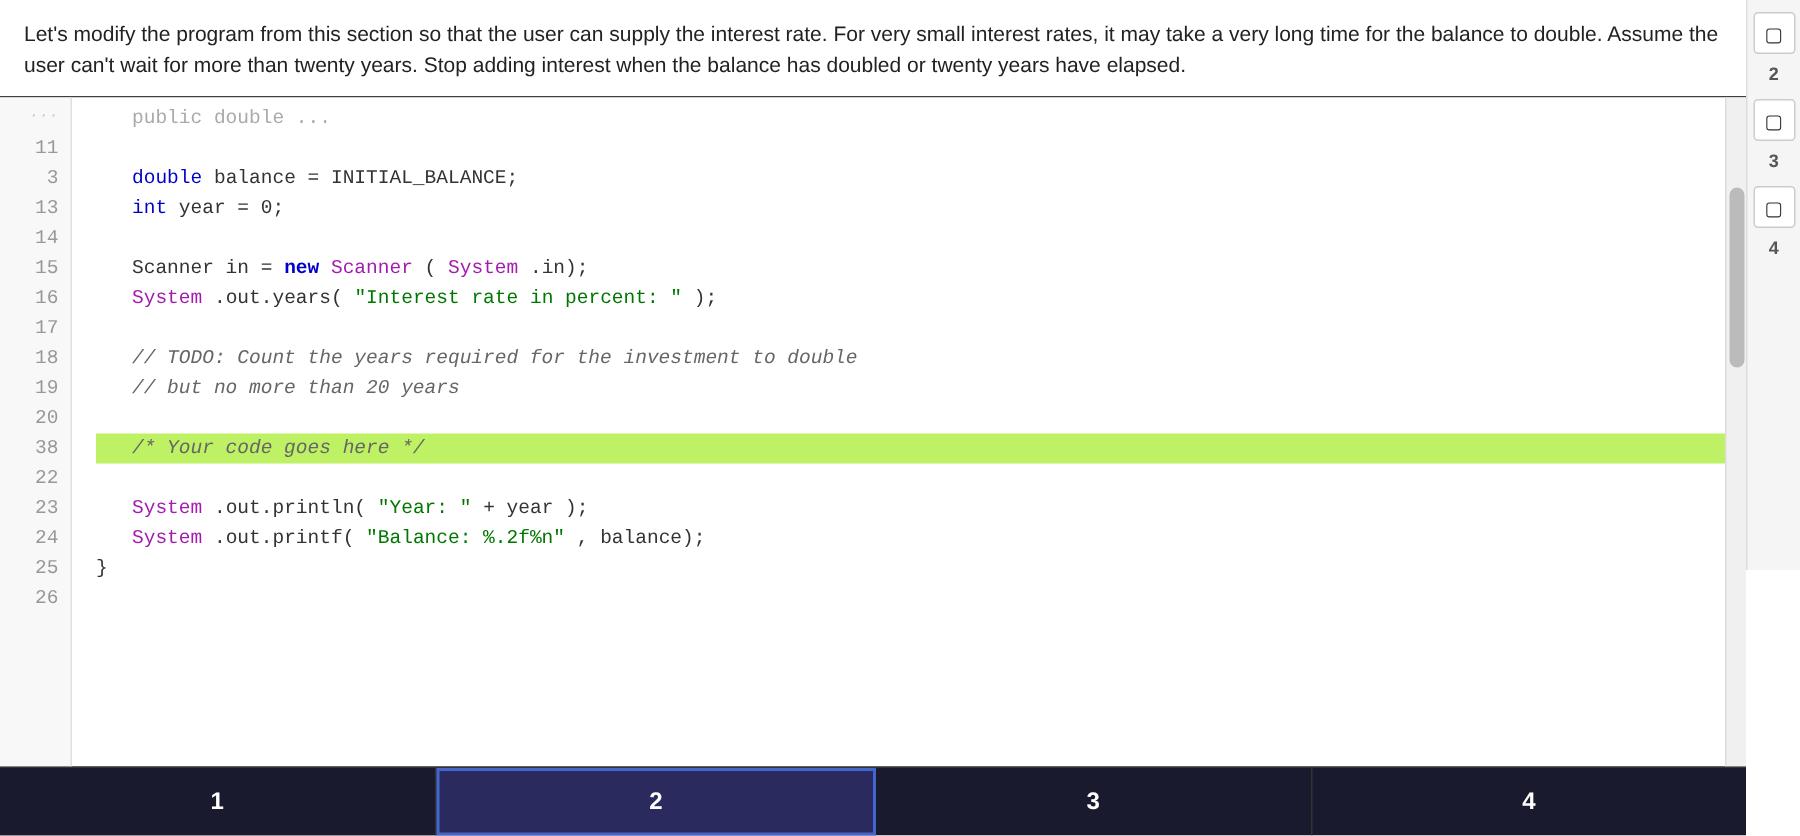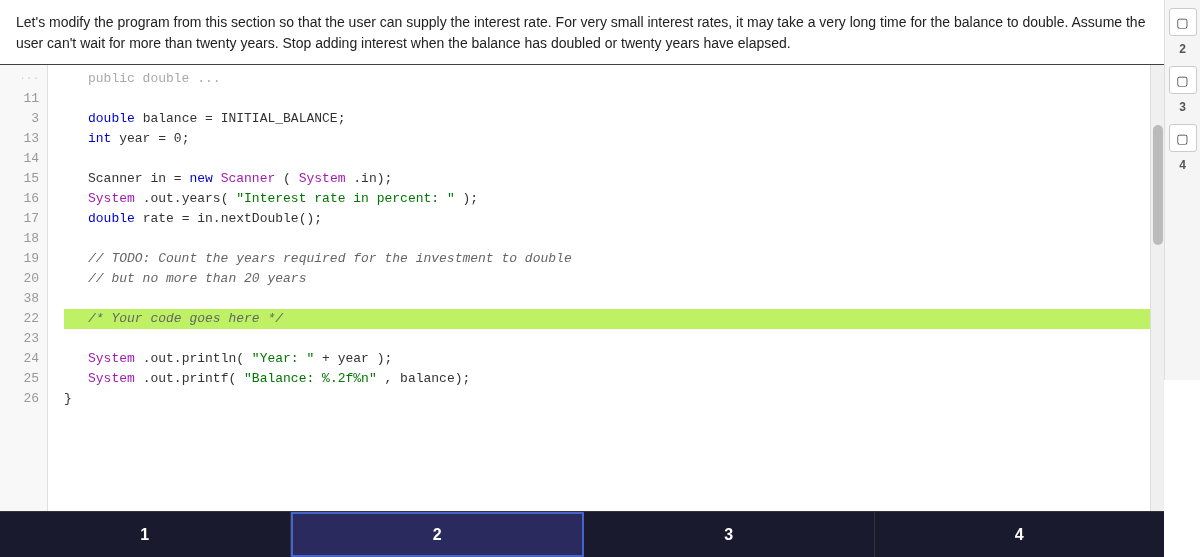--- a/index.html
+++ b/index.html
@@ -81,21 +81,21 @@
       height: 20px;
       display: flex;
       align-items: flex-start;
       white-space: nowrap;
     }
 
     .code-line.highlighted {
       background: #e8e8e8;
     }
 
-    .kw-blue { color: #0000cc; font-weight: normal; }
+    .kw-blue { color: #0000cc; font-weight: bold; }
     .kw-type { color: #0000cc; font-weight: normal; }
     .comment { color: #666; font-style: italic; }
     .str-green { color: #007700; }
     .normal { color: #333; }
     .sys-blue { color: #a21caf; }
     .indent-1 { padding-left: 24px; }
 
     .scrollbar-right {
       width: 14px;
       background: #f0f0f0;
@@ -260,26 +260,20 @@
 
           <div class="code-line">
             <span class="indent-1">
               <span class="sys-blue">System</span>
               <span class="normal">.out.years(</span>
               <span class="str-green">"Interest rate in percent: "</span>
               <span class="normal">);</span>
             </span>
           </div>
 
-          <div class="code-line">
-            <span class="indent-1">
-              <span class="kw-type">double</span>
-              <span class="normal"> rate = in.nextDouble();</span>
-            </span>
-          </div>
 
           <div class="code-line"></div>
 
           <div class="code-line">
             <span class="indent-1">
               <span class="comment">// TODO: Count the years required for the investment to double</span>
             </span>
           </div>
 
           <div class="code-line">

